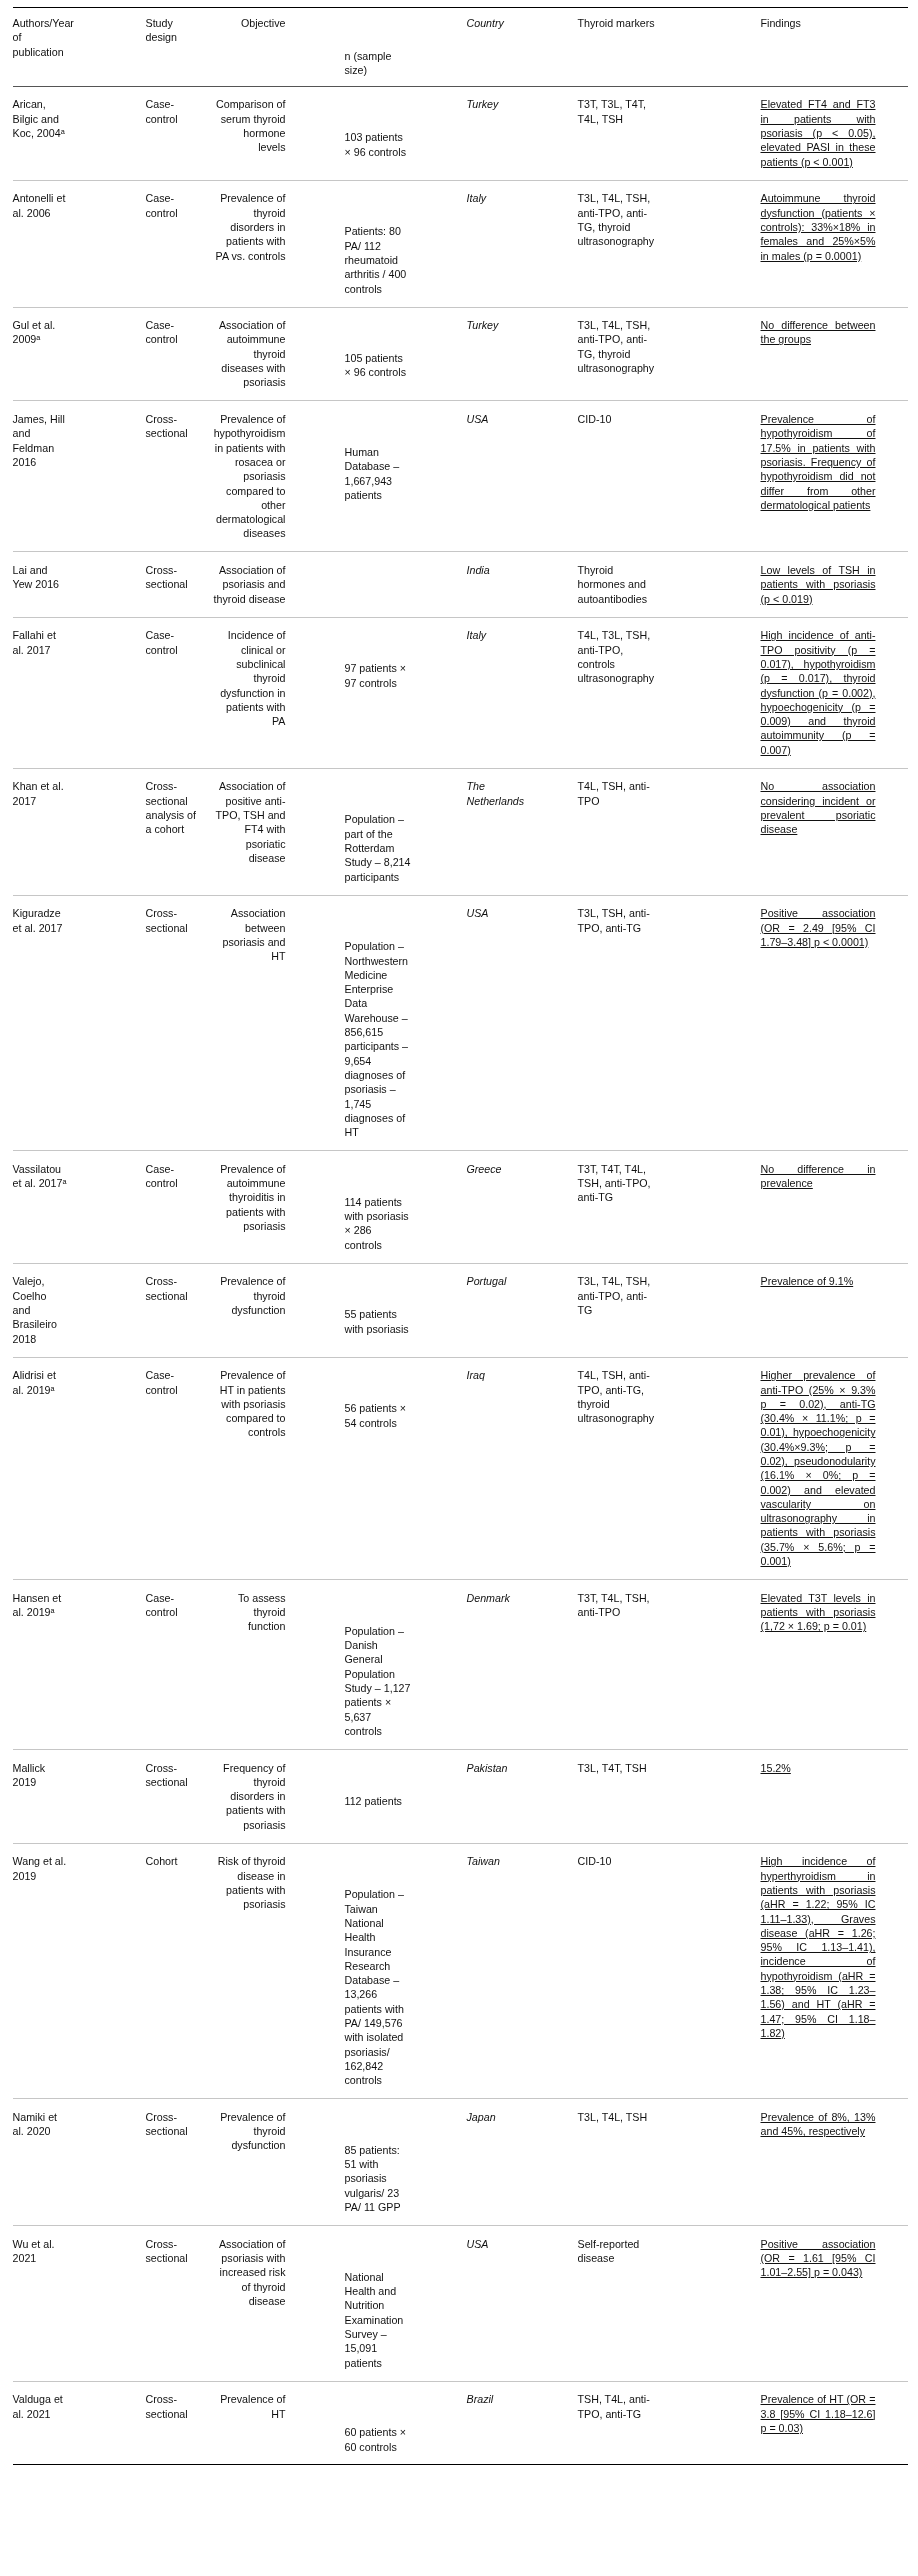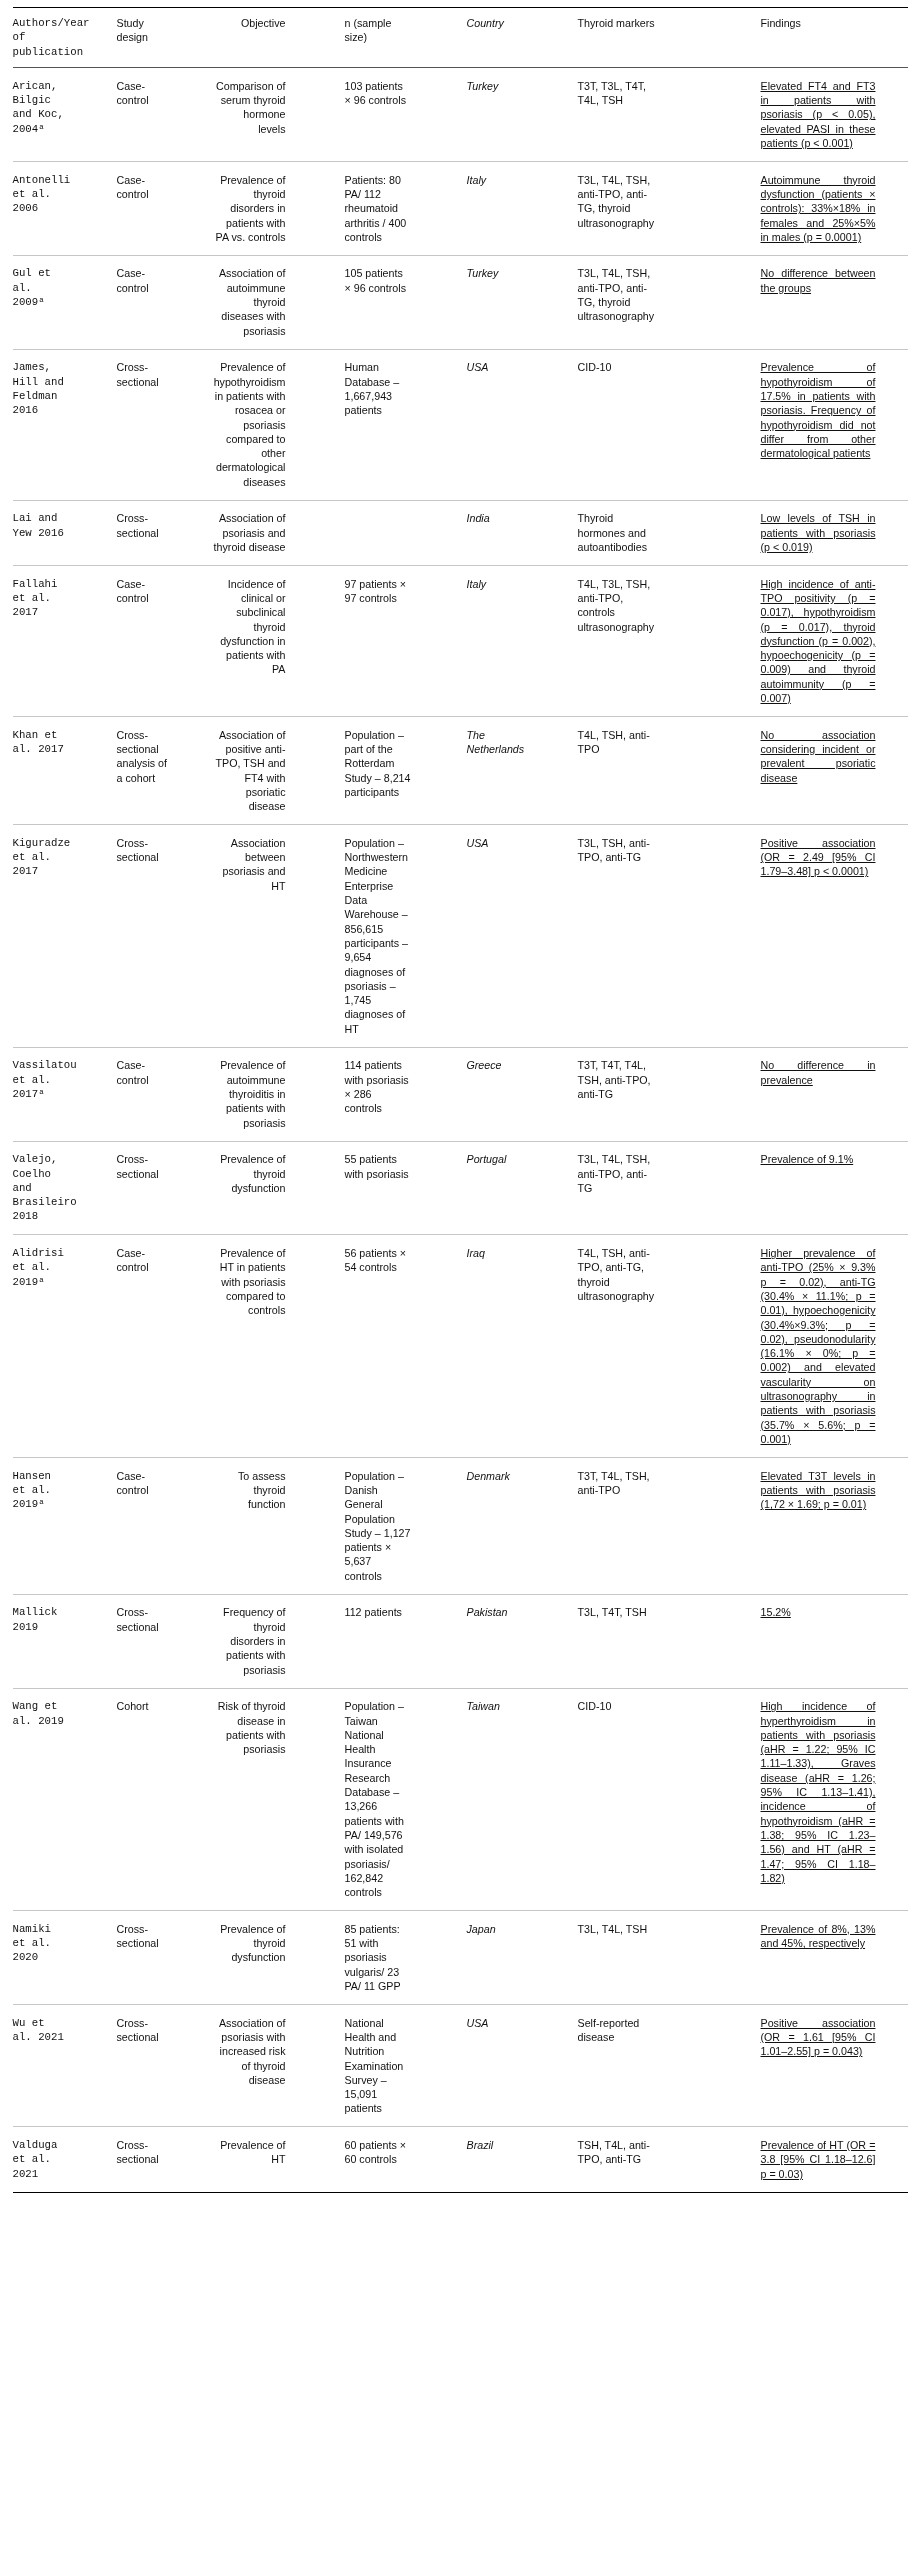--- a/index.html
+++ b/index.html
@@ -8,24 +8,24 @@
   .page { width: 919px; min-height: 2576px; padding: 7.2px 12.5px 18px 12.5px; background: #fff; }
   table.studies { border-collapse: collapse; table-layout: fixed; width: 894px;
                   border-top: 1.8px solid #000; border-bottom: 1.8px solid #000; }
   thead tr { border-bottom: 0.9px solid #555; }
   tbody tr { border-bottom: 0.9px solid #c6c6c6; }
   tbody tr:last-child { border-bottom: none; }
   th, td { vertical-align: top; text-align: left; font-weight: normal;
            font-size: 10.7px; line-height: 14.3px; padding: 10.7px 3.6px 10.7px 0; }
   th { padding-top: 8px; padding-bottom: 8px; }
   .inner { overflow-wrap: normal; }
-  .c0 { max-width: 54px; font-family: Liberation Mono, monospace; }
-  .c1 { max-width: 52px; }
+  .c0 { max-width: 54px; }
+  .c1 { max-width: 52px; margin-left: 29px; }
   .c2 { max-width: 72px; text-align: right; }
-  .c3 { max-width: 66px; }
+  .c3 { max-width: 66px; margin-top: 33px; }
   .c4 { max-width: 61px; font-style: italic; }
   .c5 { max-width: 81px; }
   .c6 { max-width: 115px; }
   td .c6 { text-align: justify; text-decoration: underline; }
 </style>
 </head>
 <body>
 
 <div class="page">
   <table class="studies">

